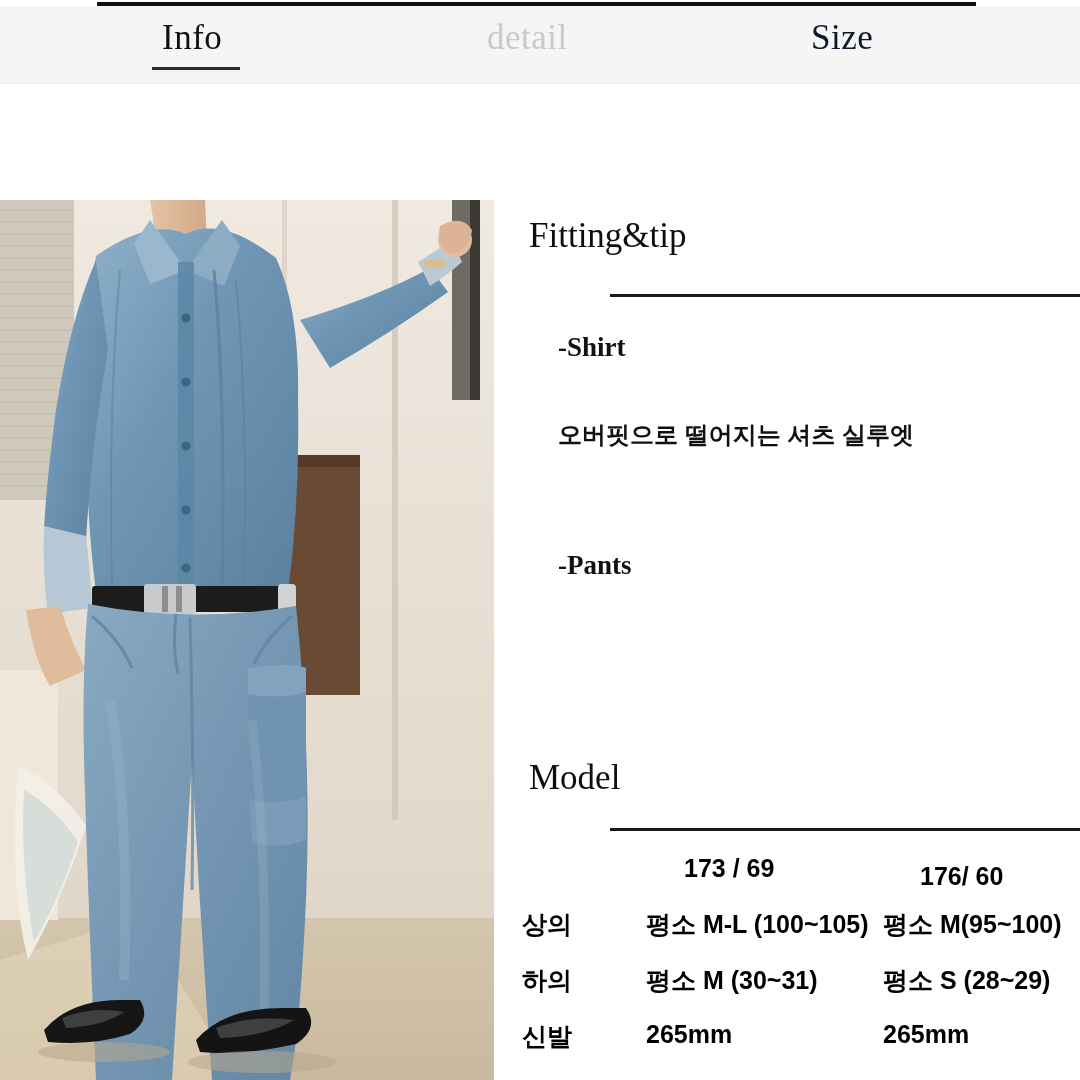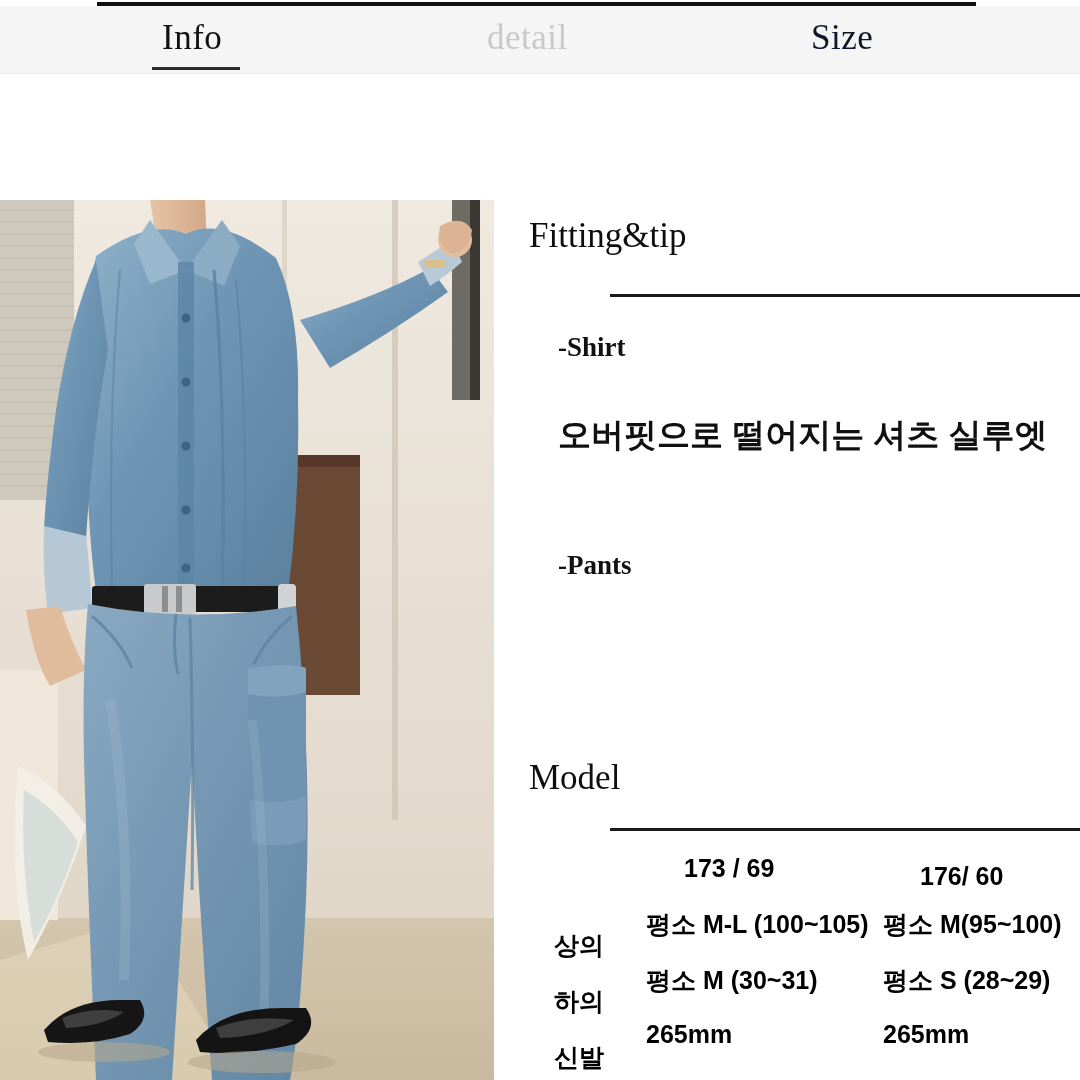--- a/index.html
+++ b/index.html
@@ -28,21 +28,21 @@
     height: 4px;
     background: #111111;
   }
 
   
   .tabbar {
     position: absolute;
     left: 0;
     top: 6px;
     width: 1080px;
-    height: 68px;
+    height: 78px;
     background: #f5f5f5;
     border-bottom: 1px solid #ededed;
   }
 
   .tab {
     position: absolute;
     top: 10px;
     font-family: "Liberation Serif", serif;
     font-size: 35px;
     letter-spacing: 0.5px;
@@ -115,21 +115,21 @@
     color: #111111;
     white-space: nowrap;
   }
   .label-shirt { top: 132px; }
   .label-pants { top: 350px; }
 
   .body-block {
     position: absolute;
     left: 64px;
     font-family: "Liberation Sans", sans-serif;
-    font-size: 33px;
+    font-size: 24px;
     font-weight: 700;
     color: #101010;
     line-height: 46px;
     white-space: nowrap;
   }
   .block-shirt { top: 212px; }
   .block-pants { top: 430px; }
 
   
   .model-table {
@@ -139,21 +139,21 @@
     width: 586px;
   }
   .mt-cell {
     position: absolute;
     font-family: "Liberation Sans", sans-serif;
     font-size: 25px;
     font-weight: 700;
     color: #000000;
     white-space: nowrap;
   }
-  .mt-col-label { left: 60px; margin-top: 21px; }
+  .mt-col-label { left: 28px; }
   .mt-col-1     { left: 152px; }
   .mt-col-2     { left: 389px; }
 
   .mt-head-1 { left: 190px; }
   .mt-head-2 { left: 426px; margin-top: 8px; }
 
   .mt-r0 { top: 14px; }
   .mt-r1 { top: 68px; }
   .mt-r2 { top: 124px; }
   .mt-r3 { top: 180px; }

